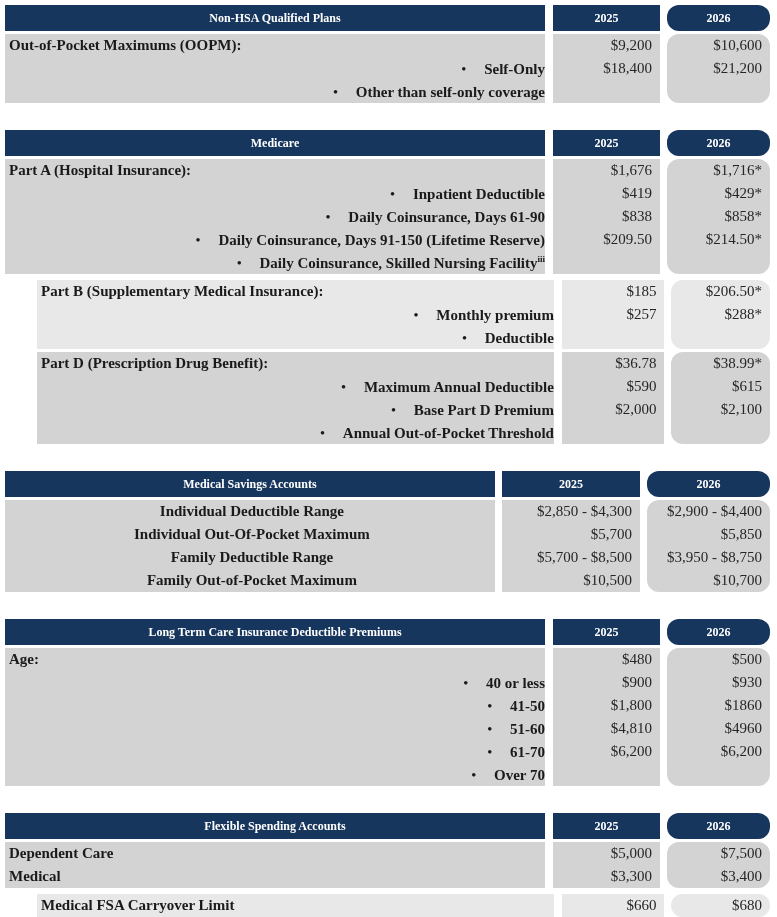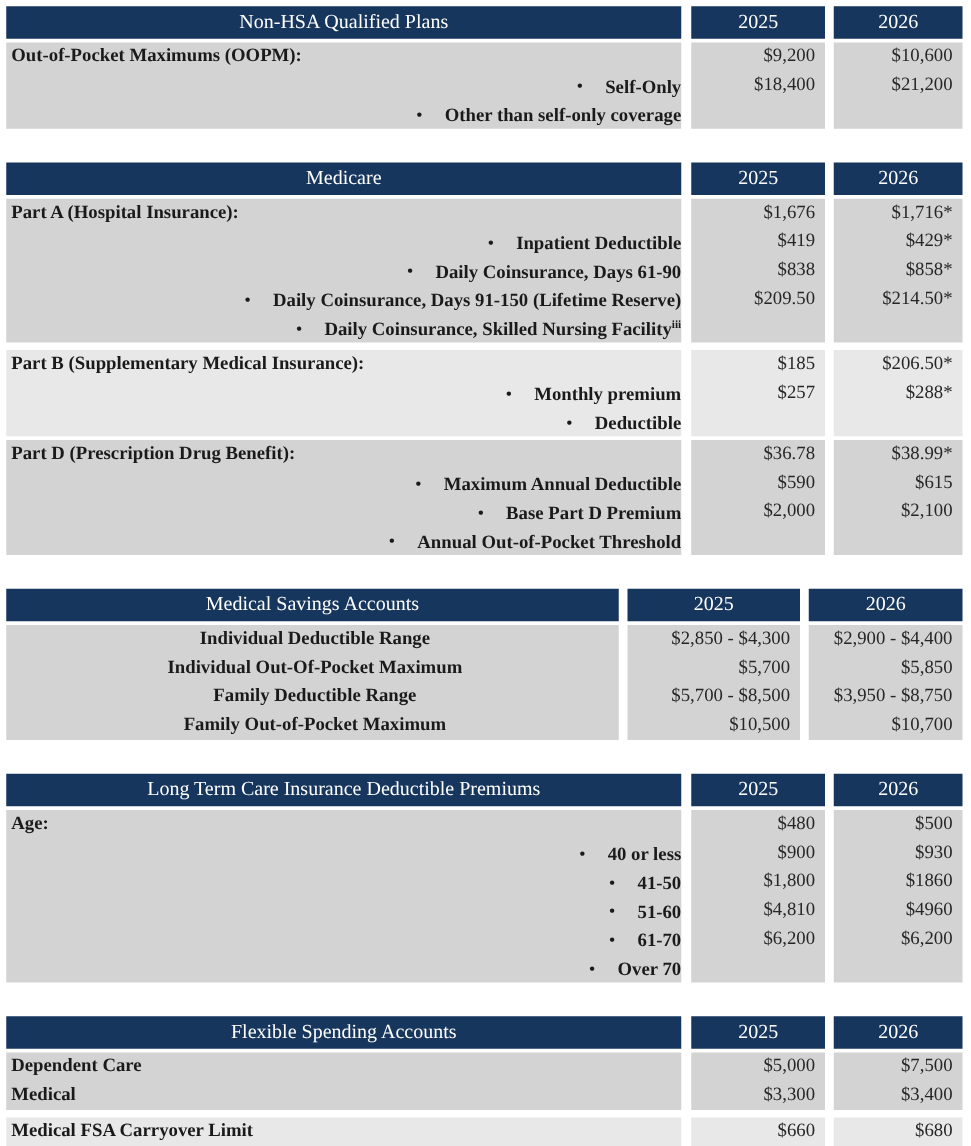--- a/index.html
+++ b/index.html
@@ -12,35 +12,35 @@
   }
   .table-block { margin-bottom: 27px; }
   .table-block:last-child { margin-bottom: 0; }
 
   
   .hrow { display: flex; }
   .hcell {
     background: var(--navy, #17365D);
     color: var(--htext, #ffffff);
     height: 26px; line-height: 26px;
-    text-align: center; font-weight: normal; font-size: 16px;
+    text-align: center; font-weight: bold; font-size: 12px;
     white-space: nowrap; overflow: hidden;
   }
 
   
   .c1 { width: 540px; }
   .c2 { width: 107px; margin-left: 8px; }
-  .c3 { width: 103px; margin-left: 7px; }
+  .c3 { width: 103px; margin-left: 7px; border-radius: 12px; }
   .narrow .c1 { width: 542px; text-align: center; }
   .narrow .c2 { width: 153px; margin-left: 7px; }
   .narrow .c3 { width: 136px; margin-left: 7px; }
 
   .tbody-wrap { margin-top: 3px; }
   .section { display: flex; }
-  .section + .section { margin-top: 6px; }
+  .section + .section { margin-top: 6px; margin-left: 32px; }
   .tbl-medicare .sec-2 { margin-top: 3px; }
 
   .shade-gray .col       { background: var(--gray, #D3D3D3); }
   .shade-gray-light .col { background: var(--gray-light, #E8E8E8); }
 
   .line {
     height: 23px; line-height: 23px;
     font-size: 15px; font-weight: bold;
     color: var(--label, #1A1A1A);
     white-space: nowrap; overflow: hidden;

